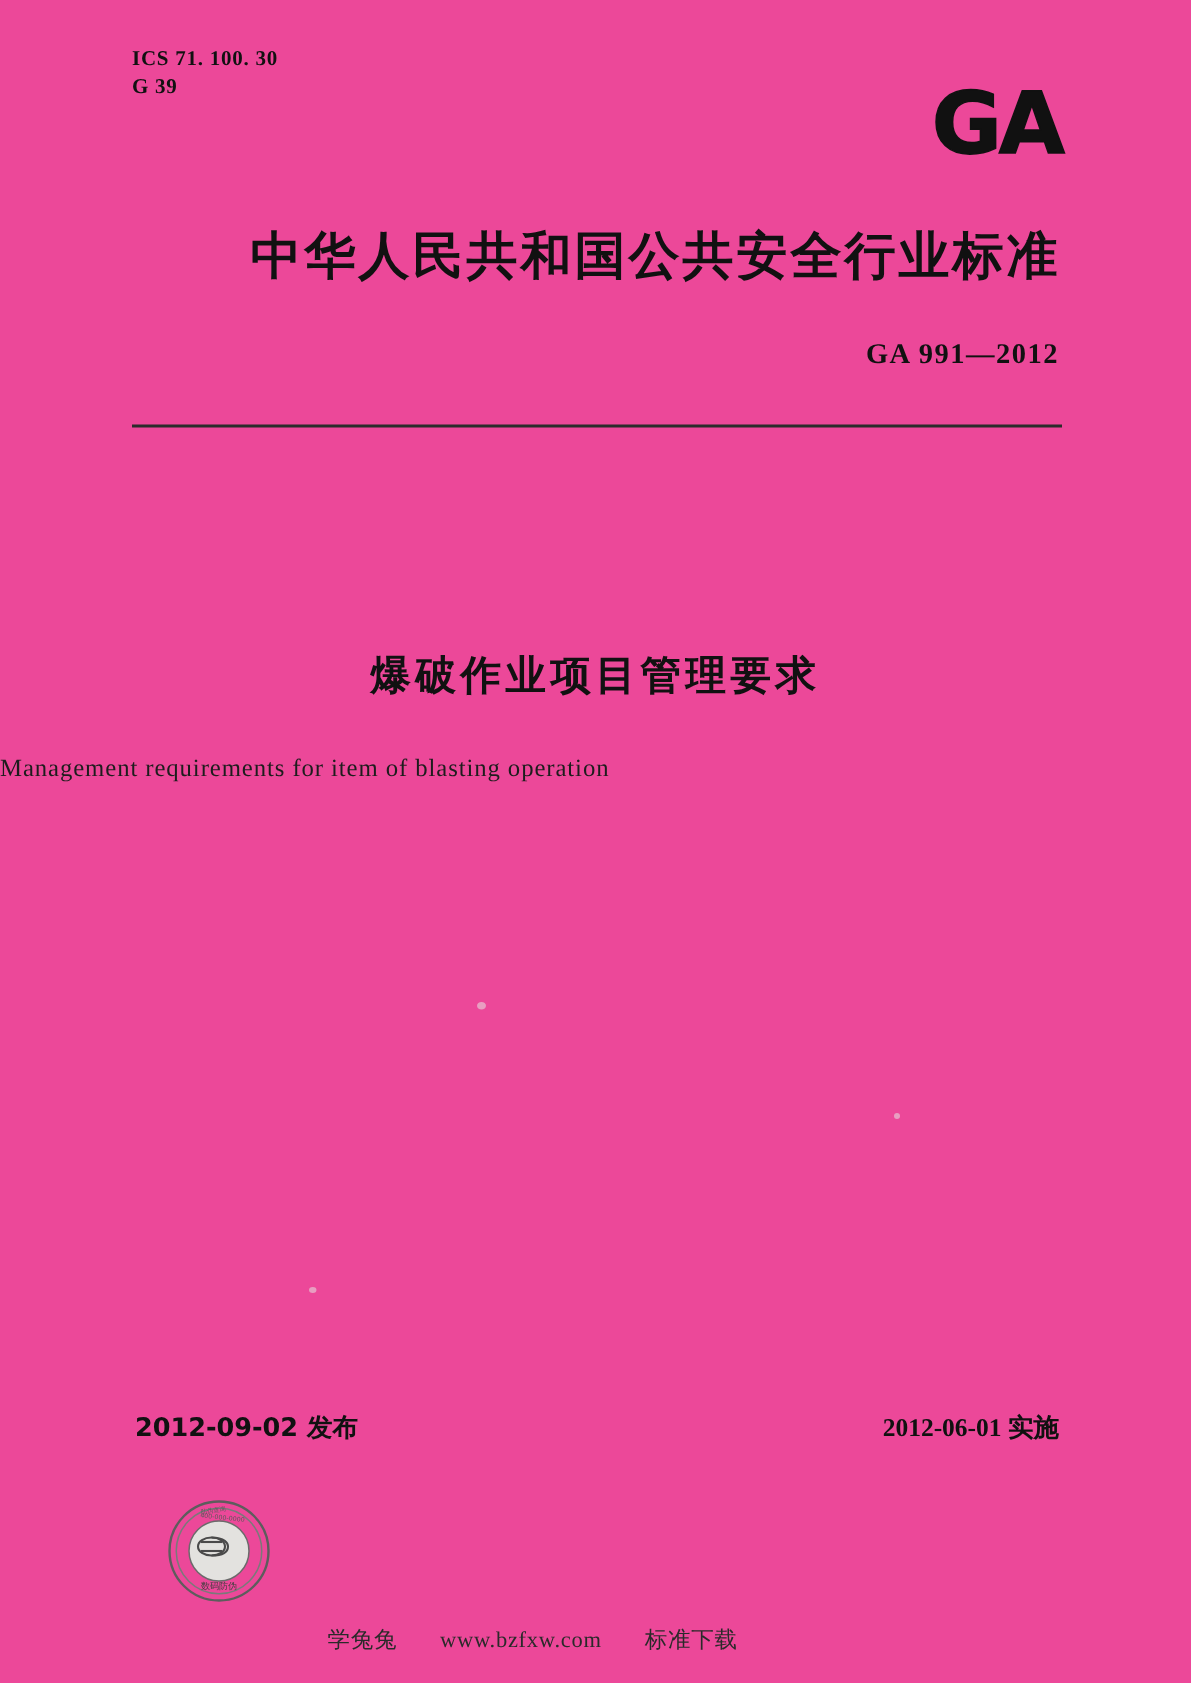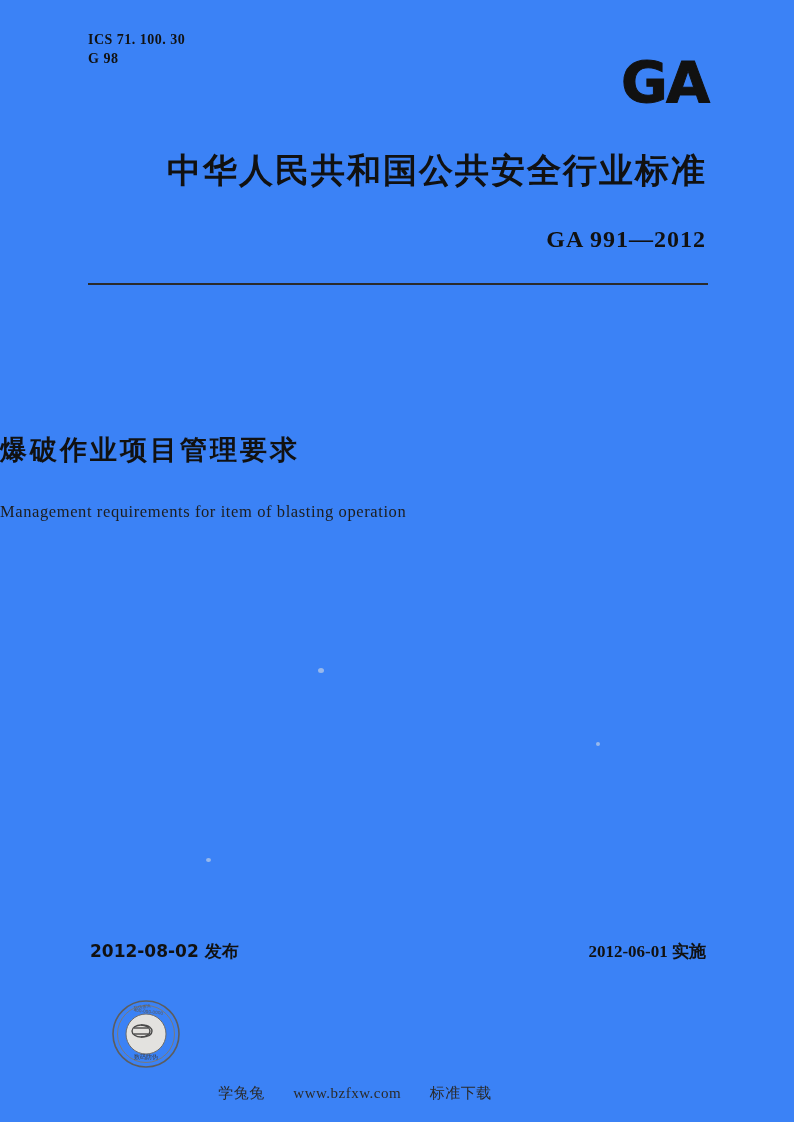--- a/index.html
+++ b/index.html
@@ -13,21 +13,21 @@
     font-family: "Liberation Serif", serif;
     color: #1a1a1a;
     position: relative;
     overflow: hidden;
   }
   .page {
     position: absolute;
     left: 0; top: 0;
     width: 794px;
     height: 1122px;
-    background: #3b82f6;
+    background: #ec4899;
   }
 
   
   .ics-block {
     position: absolute;
     left: 88px;
     top: 30px;
     font-family: "Liberation Serif", serif;
     font-weight: bold;
     font-size: 14px;
@@ -65,42 +65,42 @@
     padding-left: 40px;
   }
 
   
   .std-number {
     position: absolute;
     right: 88px;
     top: 226px;
     font-family: "Liberation Serif", serif;
     font-weight: bold;
-    font-size: 24px;
+    font-size: 19px;
     letter-spacing: 1px;
     color: #111;
   }
 
   
   .hr-main {
     position: absolute;
     left: 88px;
     top: 283px;
     width: 620px;
     height: 2px;
     background: #2b2b2b;
   }
 
   
   .doc-subject {
     position: absolute;
     left: 0;
     top: 432px;
     width: 794px;
-    text-align: left;
+    text-align: center;
     font-family: "DejaVu Sans", sans-serif;
     font-weight: bold;
     font-size: 27px;
     letter-spacing: 3px;
     color: #111;
   }
   .doc-subject-en {
     position: absolute;
     left: 0;
     top: 502px;
@@ -187,35 +187,35 @@
 <body>
 
 <div class="page">
 
   <div class="speckle" style="left:318px;top:668px;width:6px;height:5px;"></div>
   <div class="speckle" style="left:206px;top:858px;width:5px;height:4px;"></div>
   <div class="speckle" style="left:596px;top:742px;width:4px;height:4px;"></div>
 
   <div class="ics-block">
     <div>ICS 71. 100. 30</div>
-    <div>G 98</div>
+    <div>G 39</div>
   </div>
 
   <div class="ga-logo">GA</div>
 
   <div class="std-title">中华人民共和国公共安全行业标准</div>
 
   <div class="std-number">GA 991—2012</div>
 
   <div class="hr-main"></div>
 
   <div class="doc-subject">爆破作业项目管理要求</div>
   <div class="doc-subject-en">Management requirements for item of blasting operation</div>
 
-  <div class="date-issue">2012-08-02 发布</div>
+  <div class="date-issue">2012-09-02 发布</div>
   <div class="date-effective">2012-06-01 实施</div>
 
   <div class="seal">
     <svg width="76" height="76" viewBox="0 0 76 76" aria-hidden="true">
       <circle cx="38" cy="38" r="33" fill="none" stroke="#5d5d5d" stroke-width="1.6"></circle>
       <circle cx="38" cy="38" r="28.5" fill="none" stroke="#7a7a7a" stroke-width="1"></circle>
       <circle cx="38" cy="38" r="20" fill="#e3e2df" stroke="#6b6b6b" stroke-width="1"></circle>
       <g stroke="#4a4a4a" stroke-width="1.4" fill="none">
         <ellipse cx="33" cy="35" rx="9" ry="6"></ellipse>
         <path d="M33 29 C42 29 44 33 44 35 C44 38 42 41 33 41"></path>

